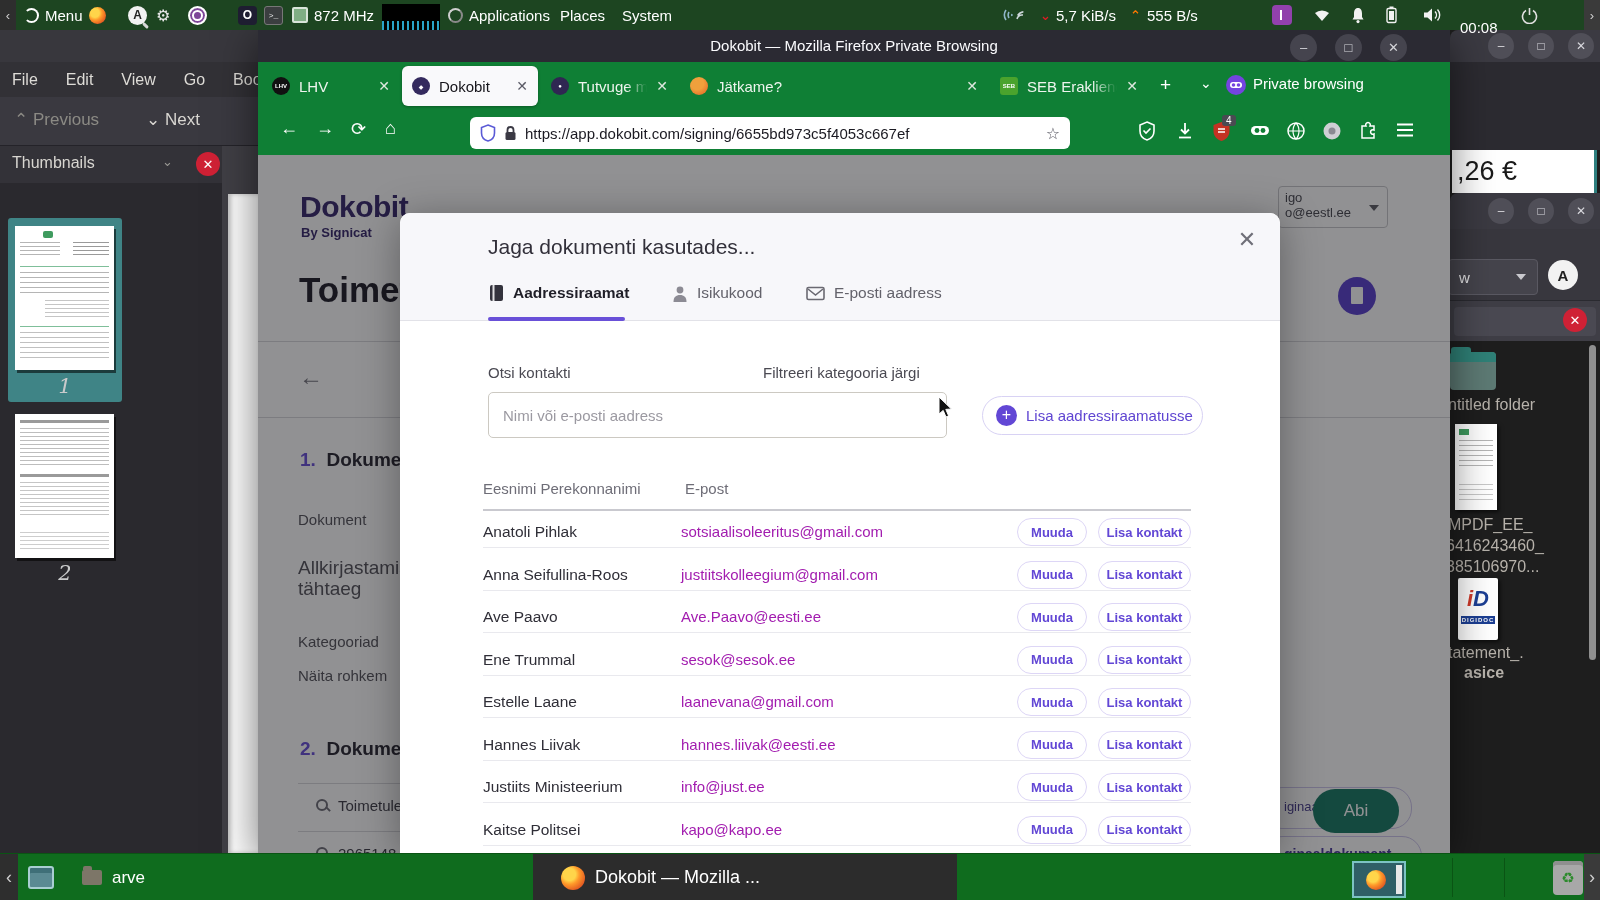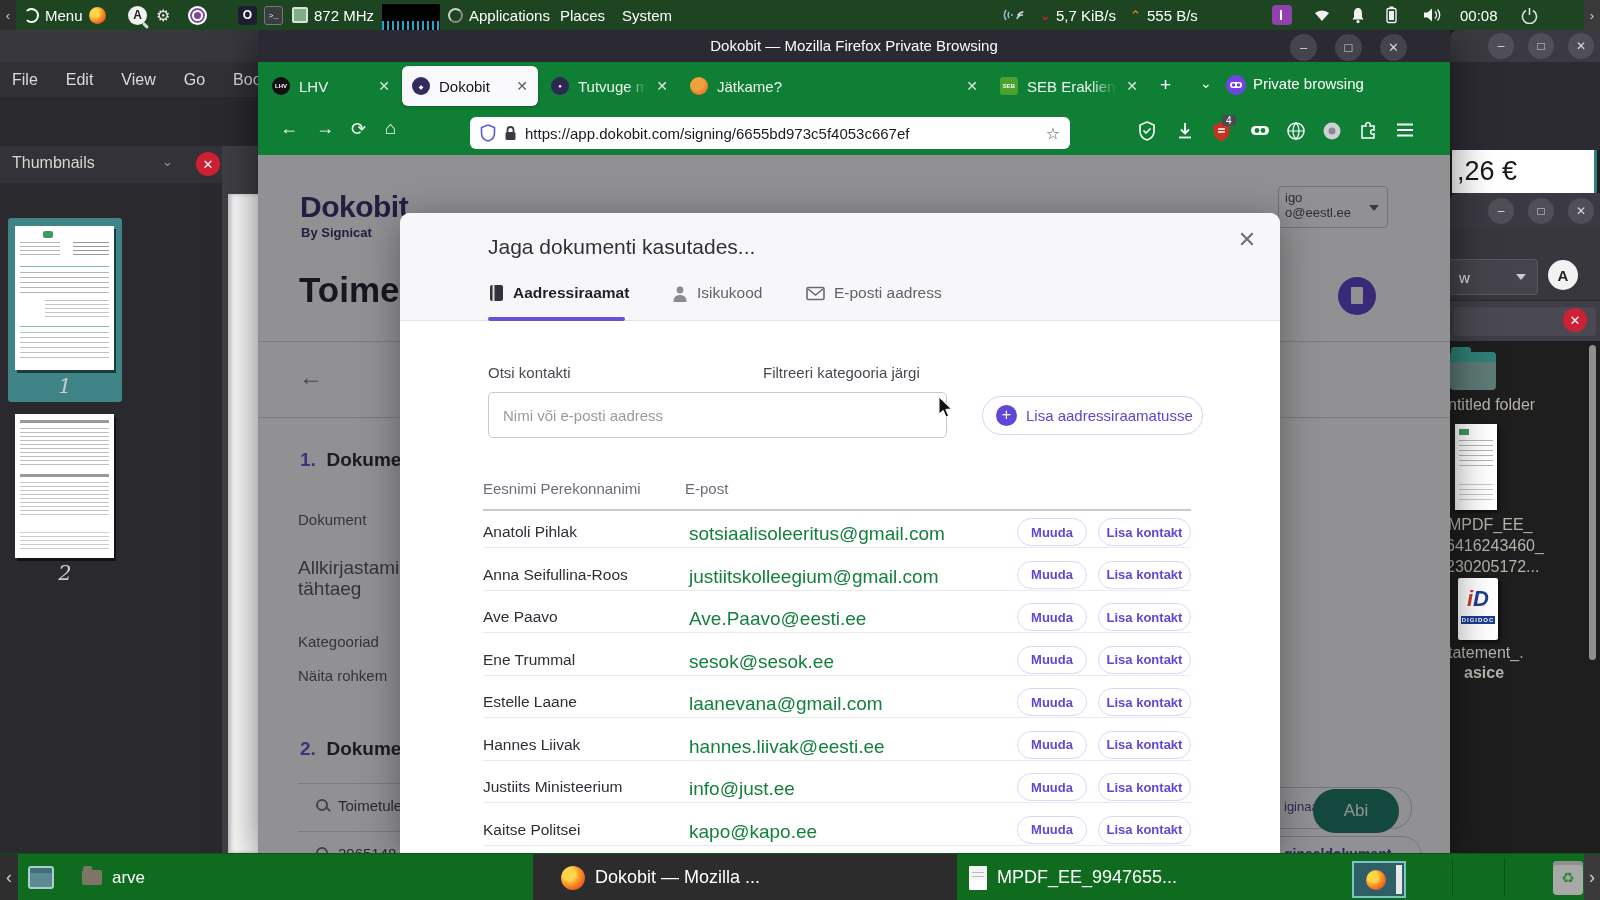--- a/index.html
+++ b/index.html
@@ -85,21 +85,21 @@
   #searchwrap { position:absolute; left:88px; top:179px; width:459px; height:46px; border:1px solid #ccc9c2; border-radius:5px; background:#fff; display:flex; }
   #searchwrap input { border:0; outline:none; flex:1; padding:0 14px; font-size:15px; font-family:inherit; color:#000000; background:transparent; }
   #searchwrap input::placeholder { color:#9b99a1; }
   #filterbox { width:184px; border-left:1px solid #ccc9c2; display:flex; align-items:center; padding:0 14px; font-size:15px; color:#23222a; position:relative; }
   .caret { width:0; height:0; border-left:5px solid transparent; border-right:5px solid transparent; border-top:6px solid #5f5e66; }
   #addbtn { position:absolute; left:582px; top:183px; width:221px; height:39px; border:1px solid #d8d2f4; border-radius:20px; background:#fff; display:flex; align-items:center; gap:9px; padding-left:13px; font-size:15px; color:#5f45d2; }
   .pluscirc { width:21px; height:21px; border-radius:50%; background:#6247d5; color:#fff; font-size:16px; line-height:19px; text-align:center; flex:none; }
   #thead { position:absolute; left:83px; top:255px; width:708px; height:43px; border-bottom:2px solid #c9c9cf; font-size:15px; color:#6e6d77; }
   .crow { position:absolute; left:83px; width:708px; height:37px; border-bottom:1px solid #e9e9ee; }
   .cname { position:absolute; left:0; top:12px; font-size:15.5px; color:#2f2e37; }
-  .cemail { position:absolute; left:206px; top:12px; font-size:19px; color:#15803d; text-decoration:none; }
+  .cemail { position:absolute; left:198px; top:12px; font-size:15px; color:#a21caf; text-decoration:none; }
   .btn-s { position:absolute; top:7px; height:28px; border:1.5px solid #ddd6f6; border-radius:14px; background:#fff; color:#6247d5; font-size:13px; font-weight:bold; display:flex; align-items:center; justify-content:center; }
   .muuda { left:534px; width:70px; }
   .lisak { left:615px; width:93px; }
 
   
   .dwin-title { position:absolute; background:#3b3a42; }
   .dbtn { position:absolute; width:26px; height:26px; border-radius:50%; background:#504f58; color:#d9d9de; display:flex; align-items:center; justify-content:center; font-size:12px; }
   .dlabel { position:absolute; color:#b7b2ab; font-size:16px; white-space:nowrap; }
   .mag { display:inline-block; width:12px; height:12px; border:2px solid #6e6d77; border-radius:50%; position:relative; }
   .mag::after { content:""; position:absolute; width:6px; height:2px; background:#6e6d77; transform:rotate(45deg); right:-5px; bottom:-1px; }
@@ -143,37 +143,41 @@
     <div class="abs" style="left:0; top:0; width:46px; height:10px; background:#2f8177; border-radius:4px 4px 0 0;"></div>
   </div>
   <div class="dlabel" style="left:-2px; top:366px;">ntitled folder</div>
   <div class="abs" style="left:5px; top:394px; width:42px; height:86px; background:#fff; box-shadow:2px 2px 4px rgba(0,0,0,.6);">
     <div class="abs" style="left:4px; top:5px; width:10px; height:6px; background:#3f9b5f;"></div>
     <div class="abs" style="left:4px; top:16px; width:34px; height:30px; background-image:repeating-linear-gradient(#b5b5b5 0 1px,transparent 1px 5px);"></div>
     <div class="abs" style="left:4px; top:60px; width:34px; height:16px; background-image:repeating-linear-gradient(#c8c8c8 0 1px,transparent 1px 5px);"></div>
   </div>
   <div class="dlabel" style="left:-2px; top:486px;">MPDF_EE_</div>
   <div class="dlabel" style="left:-4px; top:507px;">6416243460_</div>
-  <div class="dlabel" style="left:-4px; top:528px;">230205172...</div>
+  <div class="dlabel" style="left:-4px; top:528px;">385106970...</div>
   <div class="abs" style="left:8px; top:548px; width:40px; height:62px; background:#fff; border-radius:2px; box-shadow:2px 2px 4px rgba(0,0,0,.6); text-align:center;">
     <div style="font-weight:bold; font-style:italic; font-size:22px; color:#1c3f94; margin-top:8px;"><span style="color:#d03a2a;">i</span><span>D</span></div>
     <div style="background:#1c3f94; color:#fff; font-size:6px; font-weight:bold; letter-spacing:1px; margin:4px 3px 0 3px; padding:1px 0;">DIGIDOC</div>
   </div>
   <div class="dlabel" style="left:-2px; top:614px;">tatement_.</div>
   <div class="dlabel" style="left:14px; top:634px;font-weight:bold;">asice</div>
 </div>
 
 <div id="pdfwin" class="abs">
   <div class="titlearea"></div>
   <div class="menubar">
     <span>File</span>
     <span>Edit</span>
     <span>View</span>
     <span>Go</span>
     <span>Bookm</span>
+  </div>
+  <div class="toolbar">
+    <span class="abs" style="left:14px; top:12px; color:#8b8a84;">⌃ <span>Previous</span></span>
+    <span class="abs" style="left:146px; top:12px; color:#d8d6d1;">⌄ <span>Next</span></span>
   </div>
   <div class="sideheader">
     <span class="abs" style="left:12px; top:8px;">Thumbnails</span>
     <span class="abs" style="left:162px; top:8px; color:#9a9994; font-size:13px;">⌄</span>
     <div class="redclose" style="position:absolute; left:196px; top:6px;">✕</div>
   </div>
 
   <div class="abs" style="left:0; top:153px; width:222px; height:670px; background:#2a292e;">
     <div class="abs" style="left:8px; top:35px; width:114px; height:184px; background:#3f8486; border-radius:3px;">
       <div class="thumb-page" style="left:7px; top:8px; width:99px; height:144px;">
@@ -538,21 +542,21 @@
         <rect x="1" y="2.5" width="9" height="14" rx="1.5" fill="none" stroke="#f2f2f2" stroke-width="1.4"></rect>
         <rect x="3" y="5" width="5" height="9" fill="#f2f2f2"></rect>
       </svg>
   </div>
   <div class="item" style="left:1423px;">
     <svg class="picon" width="19" height="16" viewBox="0 0 19 16">
         <path d="M1 5.5 H4.5 L9 1.5 V14.5 L4.5 10.5 H1 Z" fill="#f2f2f2"></path>
         <path d="M12 4.5 a5 5 0 0 1 0 7 M14.5 2.5 a8 8 0 0 1 0 11" stroke="#f2f2f2" stroke-width="1.4" fill="none"></path>
       </svg>
   </div>
-  <div class="item" style="left:1460px;">
+  <div class="item" style="left:1460px;margin-top:12px;">
       <span>00:08</span>
     </div>
   <div class="item" style="left:1521px;">
     <svg class="picon" width="17" height="17" viewBox="0 0 17 17">
         <path d="M5 3.5 a7 7 0 1 0 7 0" stroke="#e0e0e0" stroke-width="1.6" fill="none"></path>
         <path d="M8.5 1 V8" stroke="#e0e0e0" stroke-width="1.6"></path>
       </svg>
   </div>
   <div class="item chevbox" style="left:1584px; background:#3a3a3a;">›</div>
 </div>
@@ -561,24 +565,20 @@
   <div class="titem chevbox" style="left:0; width:18px; height:47px;">‹</div>
   <div class="titem" style="left:28px;">
     <span class="win-ic"></span>
     <span class="folder-s" style="margin-left:18px;"></span>
     <span style="font-size:17px;">arve</span>
   </div>
   <div class="titem task-active" style="left:533px; width:424px; padding-left:28px;">
     <span class="ffmini" style="width:24px; height:24px;"></span>
     <span>Dokobit — Mozilla ...</span>
   </div>
-  <div class="titem" style="left:957px; width:430px; padding-left:12px;">
-    <span class="page-s"></span>
-    <span>MPDF_EE_9947655...</span>
-  </div>
   <div class="tb-divider" style="left:1452px;"></div>
   <div class="tb-divider" style="left:1504px;"></div>
   <div class="titem" style="left:1553px;">
       <span class="trash">♻</span>
     </div>
   <div class="titem chevbox" style="left:1584px; width:16px; height:47px; background:#3a3a3a;">›</div>
 </div>
 
 <div class="ffpreview">
     <span class="ffmini" style="width:20px; height:20px; margin-right:6px;"></span>

